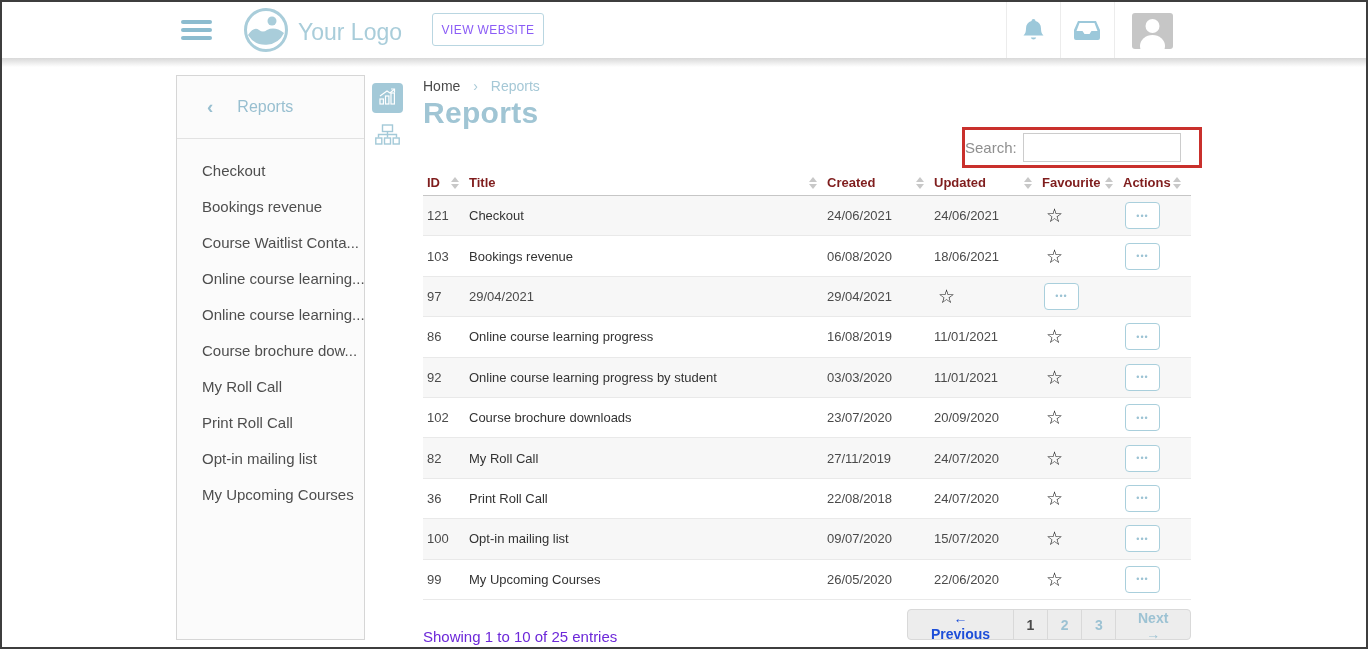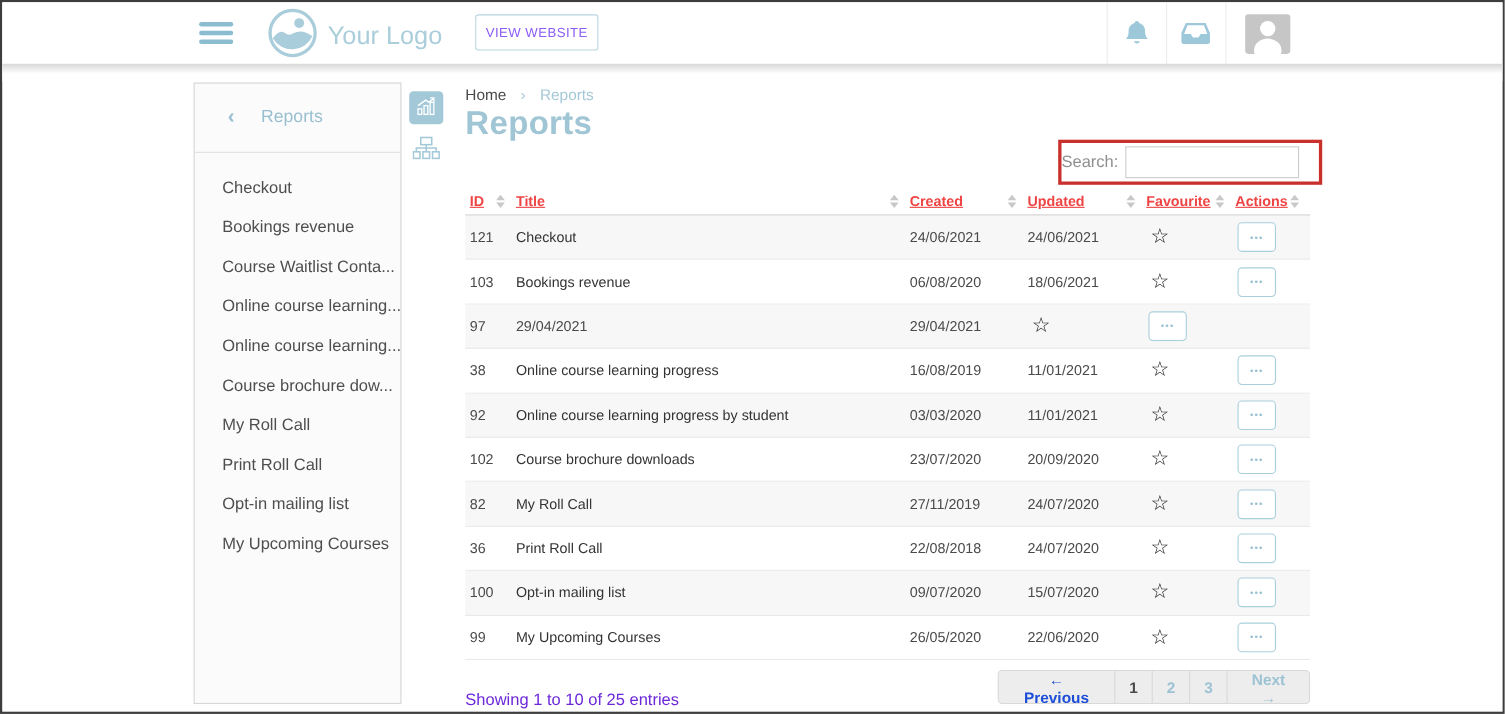--- a/index.html
+++ b/index.html
@@ -47,21 +47,21 @@
   .page-title { margin-top:2px; font-size:30px; font-weight:bold; color:#a0c5d4; letter-spacing:.3px; }
 
   .search-highlight { position:absolute; left:539px; top:49px; width:240px; height:41px;
     border:3px solid #c9302c; display:flex; align-items:center; }
   .search-label { color:#8f8f8f; font-size:15px; }
   .search-input { width:158px; height:29px; border:1px solid #ccc; background:#fff; margin-left:6px;
     font-family:inherit; font-size:14px; padding:0 6px; }
 
   .table { position:absolute; top:92px; left:0; width:768px; }
   .thead, .tr { display:grid; grid-template-columns:46px 358px 107px 108px 81px 68px; align-items:center; }
-  .thead { height:26px; border-bottom:1px solid #c6c6c6; font-weight:bold; font-size:13px; color:#ef4444;text-decoration:underline; }
+  .thead { height:26px; border-bottom:1px solid #c6c6c6; font-weight:bold; font-size:13px; color:#7f1d1d; }
   .th { display:flex; justify-content:space-between; align-items:center; padding-right:10px; cursor:pointer; }
   .th.first { padding-left:4px; }
   .sort { display:inline-flex; flex-direction:column; gap:2px; }
   .sort i { width:0; height:0; border-left:4px solid transparent; border-right:4px solid transparent; }
   .sort .up { border-bottom:5px solid #c8c8c8; }
   .sort .down { border-top:5px solid #c8c8c8; }
 
   .tr { height:40.4px; border-bottom:1px solid #e9e9e9; font-size:13px; color:#4a4a4a; }
   .tbody .tr:nth-of-type(odd) { background:#f7f7f7; }
   .td.first { padding-left:4px; }
@@ -289,21 +289,21 @@
               <span class="star">☆</span>
             </div>
             <div class="td">
               <button class="actions-btn">
                 <span>•••</span>
               </button>
             </div>
           </div>
 
           <div class="tr">
-            <div class="td first">38</div>
+            <div class="td first">86</div>
             <div class="td td-title">Online course learning progress</div>
             <div class="td">16/08/2019</div>
             <div class="td">11/01/2021</div>
             <div class="td">
               <span class="star">☆</span>
             </div>
             <div class="td">
               <button class="actions-btn">
                 <span>•••</span>
               </button>

